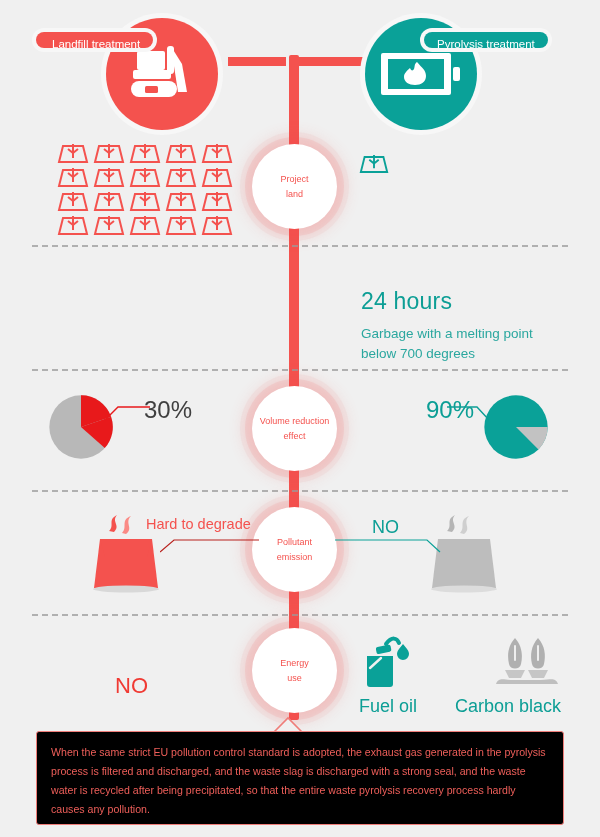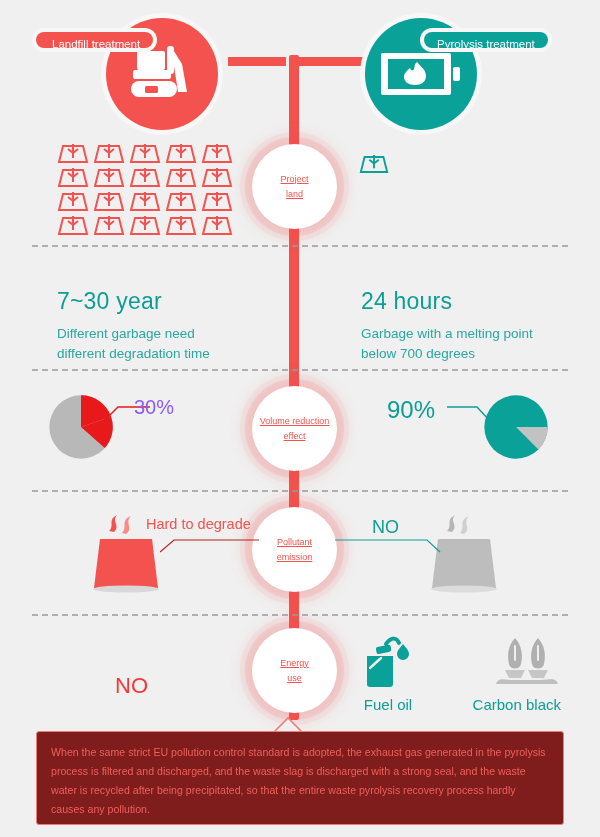--- a/index.html
+++ b/index.html
@@ -56,51 +56,50 @@
     position: absolute; left: 252px;
     width: 85px; height: 85px; border-radius: 50%;
     background: #ffffff;
     display: flex; flex-direction: column;
     align-items: center; justify-content: center;
     color: #f4524e; font-size: 9px; line-height: 15px;
     text-align: center;
     box-shadow: 0 0 0 7px rgba(244,82,78,.10),
                 0 0 0 12px rgba(244,82,78,.05),
                 0 0 16px 8px rgba(244,82,78,.18);
-    text-decoration: underline;
   }
   .node span { display: block; }
 
   
   .big-teal { color: #0c9e95; font-size: 23px; letter-spacing: .2px; }
   .sub-teal { color: #2aa79f; font-size: 13.5px; line-height: 20px; }
 
   
   .plotgrid {
     position: absolute; left: 56px; top: 142px;
     display: grid; grid-template-columns: repeat(5, 36px);
     grid-auto-rows: 24px; gap: 0px;
   }
 
   
   .note {
     position: absolute; left: 36px; top: 731px;
     width: 528px; height: 94px;
     border: 1.6px solid #ef7d79; border-radius: 3px;
-    background: #7f1d1d;
+    background: #000000;
     color: #ef5f5a; font-size: 10.6px; line-height: 19px;
     padding: 11px 14px 0 14px;
   }
   .note-arrow {
     position: absolute; left: 272px; top: 716px;
     width: 32px; height: 17px; overflow: hidden;
   }
   .note-arrow svg { display: block; }
 
-  .lbl-teal { color: #0c9e95; font-size: 15px; }
+  .lbl-teal { color: #0c9e95; font-size: 18px; }
 </style>
 </head>
 <body>
 
 <div class="page">
 
   <div class="spine-h"></div>
   <div class="spine-gap"></div>
   <div class="spine"></div>
 
@@ -288,25 +287,20 @@
         <path d="M7 4 H27 L31 20 H3 Z"></path>
           <path d="M17 2 V16"></path>
           <path d="M12 7 L17 11 L22 7"></path>
       </g>
     </svg>
   </div>
 
   <div class="divider" style="top:245px"></div>
 
 
-  <div style="position:absolute;left:57px;top:288px">
-    <div class="big-teal">7~30  year</div>
-    <div class="sub-teal" style="margin-top:9px;white-space:pre-line">Different garbage need
-different degradation time</div>
-  </div>
 
   <div style="position:absolute;left:361px;top:288px">
     <div class="big-teal">24 hours</div>
     <div class="sub-teal" style="margin-top:9px;white-space:pre-line">Garbage with a melting point
 below 700 degrees</div>
   </div>
 
   <div class="divider" style="top:369px"></div>
 
   <div class="node" style="top:386px">
@@ -316,30 +310,30 @@
 
   <svg style="position:absolute;left:48px;top:394px" width="66" height="66" viewBox="0 0 100 100">
     <circle cx="50" cy="50" r="48" fill="#b8b8b8"></circle>
     <path d="M50 50 L50 2 A48 48 0 0 1 95.6 34.4 Z" fill="#e8191b"></path>
     <path d="M50 50 L95.6 34.4 A48 48 0 0 1 86 82 Z" fill="#e8191b"></path>
     <path d="M50 50 L86 82 L50 50 Z" fill="#e8191b"></path>
   </svg>
   <svg style="position:absolute;left:104px;top:404px" width="48" height="18">
     <path d="M1 16 L14 3 L46 3" stroke="#e8191b" stroke-width="1.4" fill="none"></path>
   </svg>
-  <div style="position:absolute;left:134px;top:396px;font-size:20px;color:#8b5cf6">30%</div>
+  <div style="position:absolute;left:144px;top:396px;font-size:24px;color:#404040">30%</div>
 
   <svg style="position:absolute;left:483px;top:394px" width="66" height="66" viewBox="0 0 100 100">
     <circle cx="50" cy="50" r="48" fill="#0aa198"></circle>
     <path d="M50 50 L98 50 A48 48 0 0 1 84 84 Z" fill="#c2c2c2"></path>
   </svg>
   <svg style="position:absolute;left:447px;top:404px" width="44" height="18">
     <path d="M0 3 L30 3 L42 16" stroke="#0c9e95" stroke-width="1.4" fill="none"></path>
   </svg>
-  <div style="position:absolute;left:387px;top:396px;font-size:24px;color:#0c9e95">90%</div>
+  <div style="position:absolute;left:426px;top:396px;font-size:24px;color:#0c9e95">90%</div>
 
   <div class="divider" style="top:490px"></div>
 
   <div class="node" style="top:507px">
     <span>Pollutant</span>
     <span>emission</span>
   </div>
 
   <svg style="position:absolute;left:92px;top:512px" width="76" height="82" viewBox="0 0 76 82">
     <path d="M22 20 c7 -7 -3 -10 3 -17 c-10 5 -2 10 -8 16 z" fill="#f4524e"></path>

